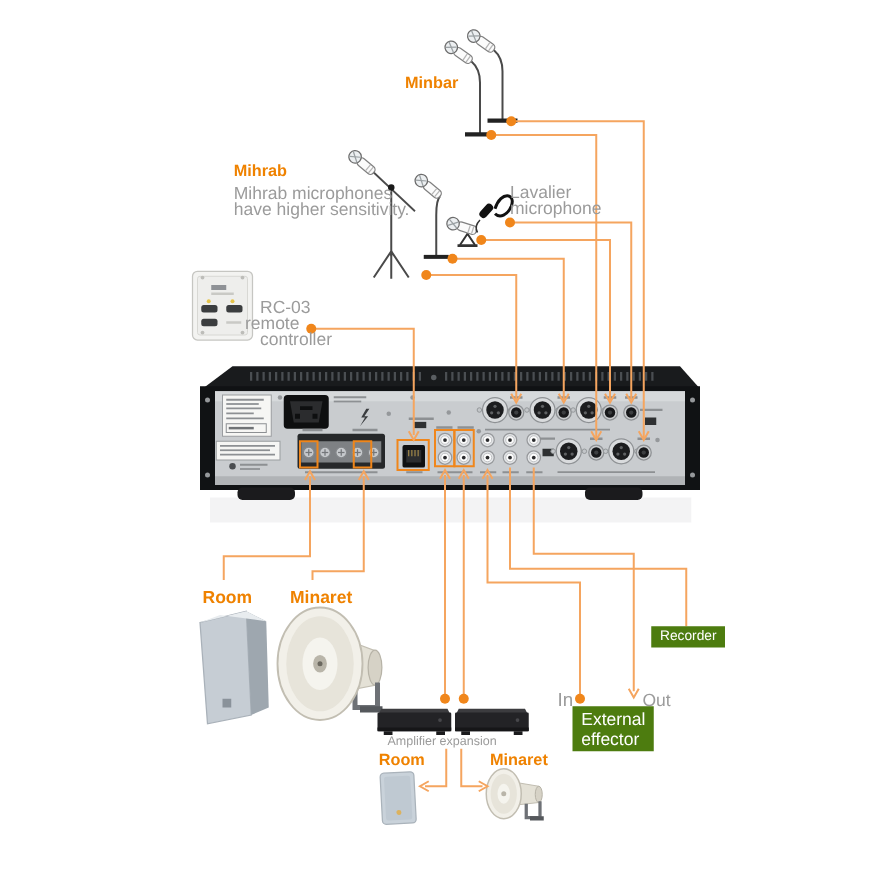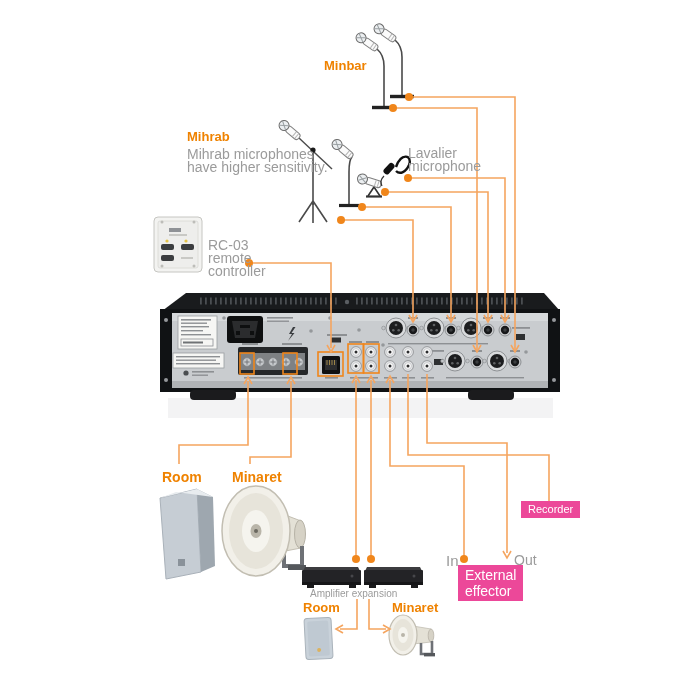--- a/index.html
+++ b/index.html
@@ -3,21 +3,21 @@
 <meta charset="utf-8">
 <style>
   html,body{margin:0;padding:0;background:#fff;}
   #stage{position:relative;width:684px;height:700px;background:#fff;overflow:hidden;
          font-family:"Liberation Sans",sans-serif;}
   #stage svg{position:absolute;left:0;top:0;}
   .lbl{position:absolute;white-space:nowrap;}
   .orange-b{color:#EF8200;font-weight:bold;font-size:13px;}
   .orange-big{color:#EF8200;font-weight:bold;font-size:14px;}
   .gray{color:#9b9b9b;font-size:14px;}
-  .chip{position:absolute;background:#ec4899;color:#fff;font-size:11px;line-height:1.15;
+  .chip{position:absolute;background:#4d7c0f;color:#fff;font-size:11px;line-height:1.15;
         padding:2px 7px;text-align:left;}
   .chip.center{text-align:center;}
 </style>
 </head>
 <body>
 
 <div id="stage">
 
 <svg width="700" height="700" viewBox="0 0 700 700">
   <defs>
@@ -353,21 +353,21 @@
 <div class="lbl orange-b" style="left:324px;top:58px">Minbar</div>
 
 <div class="lbl orange-b" style="left:187px;top:129px">Mihrab</div>
 <div class="lbl gray" style="left:187px;top:146px">Mihrab microphones</div>
 <div class="lbl gray" style="left:187px;top:159px">have higher sensitivity.</div>
 
 <div class="lbl gray" style="left:408px;top:145px">Lavalier</div>
 <div class="lbl gray" style="left:408px;top:158px">microphone</div>
 
 <div class="lbl gray" style="left:208px;top:237px">RC-03</div>
-<div class="lbl gray" style="left:208px;top:250px">remote</div>
+<div class="lbl gray" style="left:196px;top:250px">remote</div>
 <div class="lbl gray" style="left:208px;top:263px">controller</div>
 
 <div class="lbl orange-big" style="left:162px;top:469px">Room</div>
 <div class="lbl orange-big" style="left:232px;top:469px">Minaret</div>
 
 <div class="chip center" style="left:521px;top:501px">Recorder</div>
 
 <div class="lbl gray" style="left:446px;top:552px;font-size:15px">In</div>
 <div class="lbl gray" style="left:514px;top:552px;font-size:14px">Out</div>
 <div class="chip" style="left:458px;top:565px;font-size:14px">

